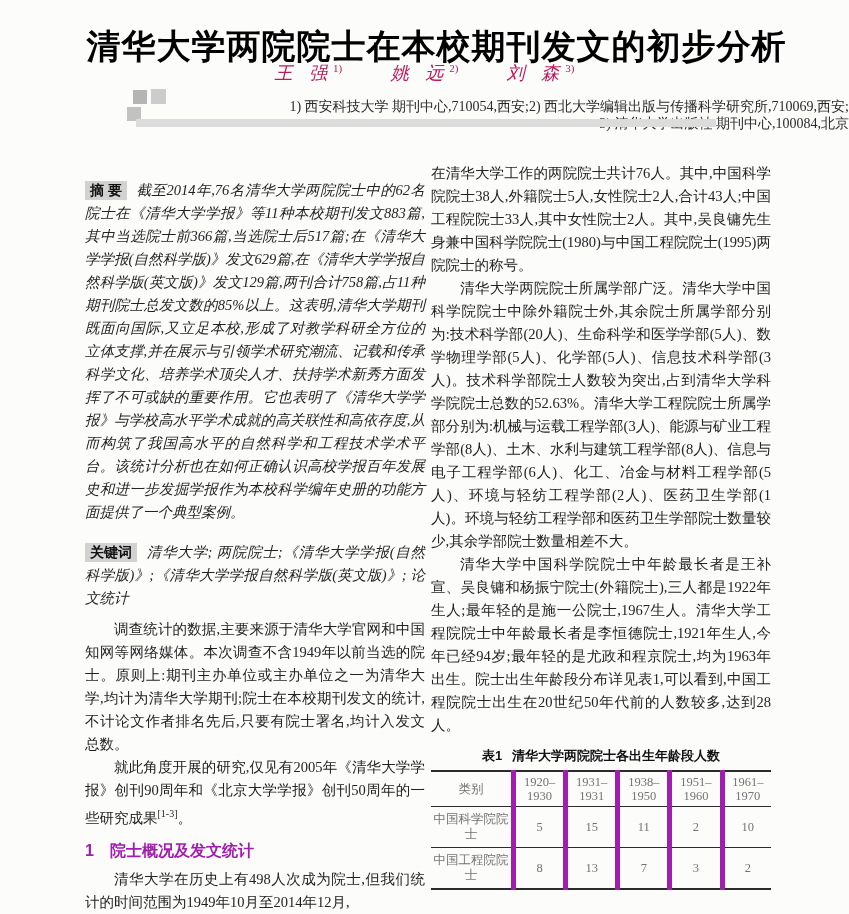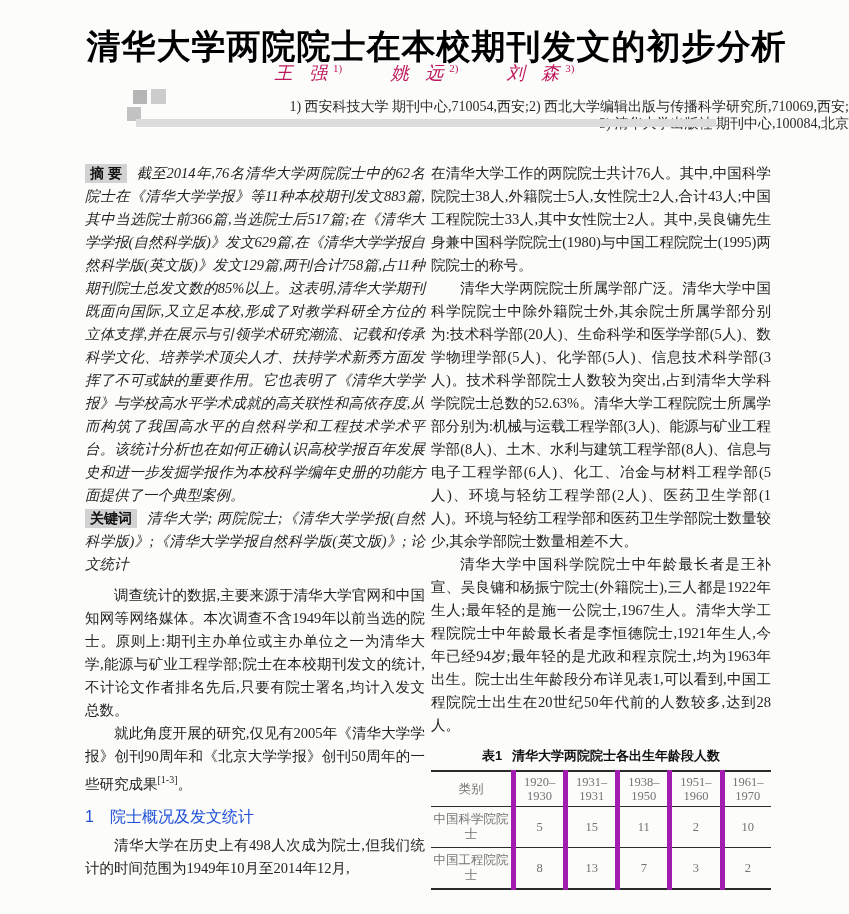--- a/index.html
+++ b/index.html
@@ -56,41 +56,41 @@
   .col-left  { left: 85px; }
   .col-right { left: 431px; }
   .para {
     margin: 0;
     font-size: 14.5px;
     line-height: 23px;
     text-align: justify;
     color: #222;
   }
   .indent { text-indent: 2em; }
-  .kai { font-style: italic; }      
+  .kai { font-style: italic; margin-top: 17px; }      
   .gap-top { margin-top: 8px; }
   .label-box {
     display: inline-block;
     background: #d2d2d2;
     color: #111;
     font-family: "Liberation Sans", "DejaVu Sans", sans-serif;
     font-style: normal;
     font-weight: bold;
     font-size: 14px;
     line-height: 19px;
     padding: 0 5px;
     margin-right: 9px;
   }
   .ref { font-size: 10px; }
   .sec-heading {
     margin: 11px 0 6px 0;
     font-family: "Liberation Sans", "DejaVu Sans", sans-serif;
-    font-weight: normal;
+    font-weight: bold;
     font-size: 16px;
-    color: #1d4ed8;
+    color: #a21caf;
   }
   .sec-heading .sec-num { margin-right: 16px; }
   
   .table-caption {
     margin-top: 10px;
     text-align: center;
     font-family: "Liberation Sans", "DejaVu Sans", sans-serif;
     font-weight: bold;
     font-size: 13px;
     color: #111;
@@ -142,21 +142,21 @@
   <div class="sq sq3"></div>
   <div class="band"></div>
 
   <div class="col col-left">
     <p class="para kai">
       <span class="label-box">摘 要</span><span>截至2014年,76名清华大学两院院士中的62名院士在《清华大学学报》等11种本校期刊发文883篇,其中当选院士前366篇,当选院士后517篇;在《清华大学学报(自然科学版)》发文629篇,在《清华大学学报自然科学版(英文版)》发文129篇,两刊合计758篇,占11种期刊院士总发文数的85%以上。这表明,清华大学期刊既面向国际,又立足本校,形成了对教学科研全方位的立体支撑,并在展示与引领学术研究潮流、记载和传承科学文化、培养学术顶尖人才、扶持学术新秀方面发挥了不可或缺的重要作用。它也表明了《清华大学学报》与学校高水平学术成就的高关联性和高依存度,从而构筑了我国高水平的自然科学和工程技术学术平台。该统计分析也在如何正确认识高校学报百年发展史和进一步发掘学报作为本校科学编年史册的功能方面提供了一个典型案例。</span>
     </p>
     <p class="para kai">
       <span class="label-box">关键词</span><span>清华大学; 两院院士;《清华大学学报(自然科学版)》;《清华大学学报自然科学版(英文版)》; 论文统计</span>
     </p>
-    <p class="para indent gap-top">调查统计的数据,主要来源于清华大学官网和中国知网等网络媒体。本次调查不含1949年以前当选的院士。原则上:期刊主办单位或主办单位之一为清华大学,能源与矿业工程学部;院士在本校期刊发文的统计,不计论文作者排名先后,只要有院士署名,均计入发文总数。</p>
+    <p class="para indent gap-top">调查统计的数据,主要来源于清华大学官网和中国知网等网络媒体。本次调查不含1949年以前当选的院士。原则上:期刊主办单位或主办单位之一为清华大学,均计为清华大学期刊;院士在本校期刊发文的统计,不计论文作者排名先后,只要有院士署名,均计入发文总数。</p>
     <p class="para indent">
       <span>就此角度开展的研究,仅见有2005年《清华大学学报》创刊90周年和《北京大学学报》创刊50周年的一些研究成果</span><sup class="ref">[1-3]</sup><span>。</span>
     </p>
     <h2 class="sec-heading">
       <span class="sec-num">1</span><span>院士概况及发文统计</span>
     </h2>
     <p class="para indent">清华大学在历史上有498人次成为院士,但我们统计的时间范围为1949年10月至2014年12月,</p>
   </div>
 
   <div class="col col-right">

